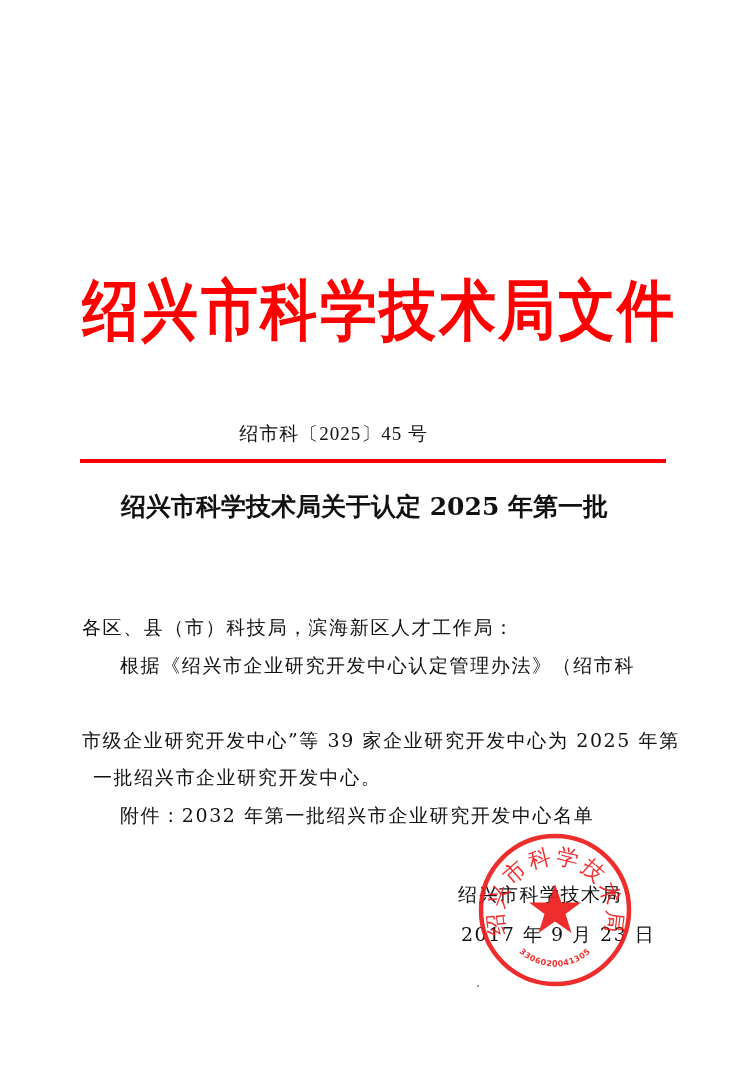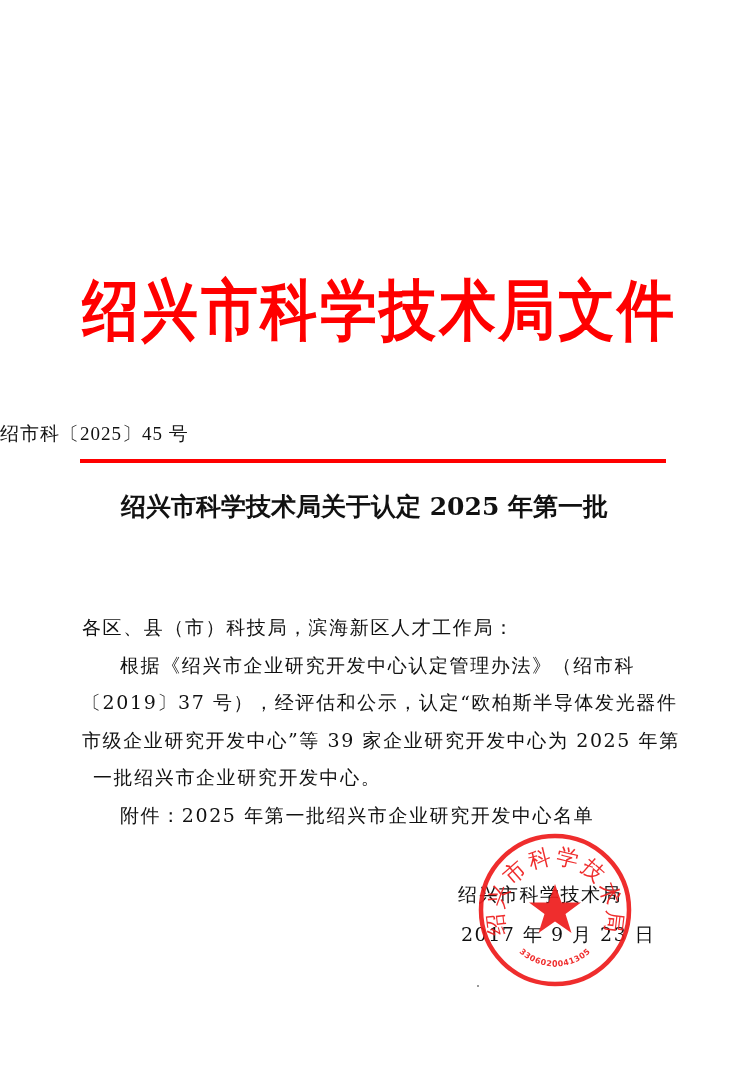--- a/index.html
+++ b/index.html
@@ -14,21 +14,21 @@
     }
     .masthead span {
       display: inline-block;
       font-family: "DejaVu Serif", "Liberation Serif", serif;
       font-size: 66px; line-height: 84px; color: #ff0000; font-weight: bold;
       transform: scaleX(0.86); transform-origin: center;
       width: 59px; text-align: center;
     }
 
     .doc-number {
-      position: absolute; left: 0; top: 420px; width: 667px; 
+      position: absolute; left: 0; top: 420px; width: 667px; text-align: center;
       font-size: 19px; line-height: 28px; color: #111;
       font-family: "Liberation Serif", "DejaVu Serif", serif;
       letter-spacing: 1px;
     }
 
     .red-rule {
       position: absolute; left: 80px; top: 459px; width: 586px; height: 4px; background: #ff0000;
     }
 
     .title {
@@ -81,24 +81,23 @@
   </div>
 
   <div class="doc-number">绍市科〔2025〕45 号</div>
 
   <div class="red-rule"></div>
 
   <div class="title l1">绍兴市科学技术局关于认定 2025 年第一批</div>
 
   <div class="body-line" style="top:612px;">各区、县（市）科技局，滨海新区人才工作局：</div>
   <div class="body-line indent" style="top:650px;">根据《绍兴市企业研究开发中心认定管理办法》（绍市科</div>
-  <div class="body-line" style="top:687px;">〔2019〕37 号），经评估和公示，认定“欧柏斯半导体发光器件</div>
   <div class="body-line" style="top:725px;">市级企业研究开发中心”等 39 家企业研究开发中心为 2025 年第</div>
   <div class="body-line" style="top:762px;margin-left:11px;">一批绍兴市企业研究开发中心。</div>
-  <div class="body-line indent" style="top:800px;">附件：2025 年第一批绍兴市企业研究开发中心名单</div>
+  <div class="body-line indent" style="top:800px;">附件：2032 年第一批绍兴市企业研究开发中心名单</div>
 
   <div class="signature sig-org">绍兴市科学技术局</div>
   <div class="signature sig-date">2017 年 9 月 23 日</div>
 
   <svg class="seal" viewBox="0 0 156 156" xmlns="http://www.w3.org/2000/svg">
     <defs>
       <path id="arcTop" d="M 30 104 A 52 52 0 1 1 126 104" fill="none"></path>
       <path id="arcBottom" d="M 40 118 A 52 52 0 0 0 116 118" fill="none"></path>
     </defs>
     <circle cx="78" cy="78" r="74" fill="none" stroke="#ee1c1c" stroke-width="4.5"></circle>

